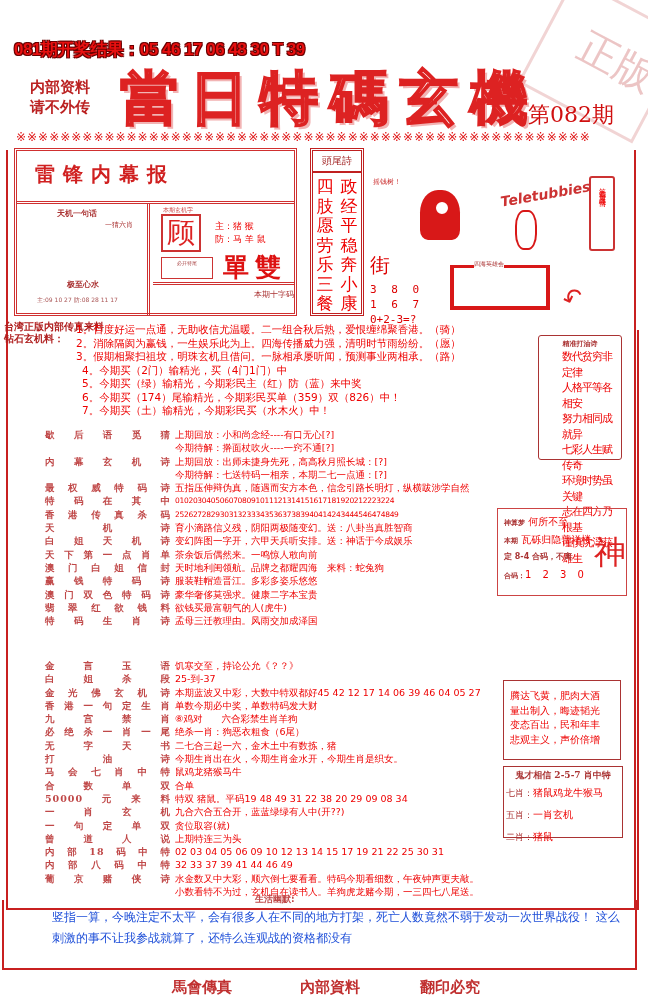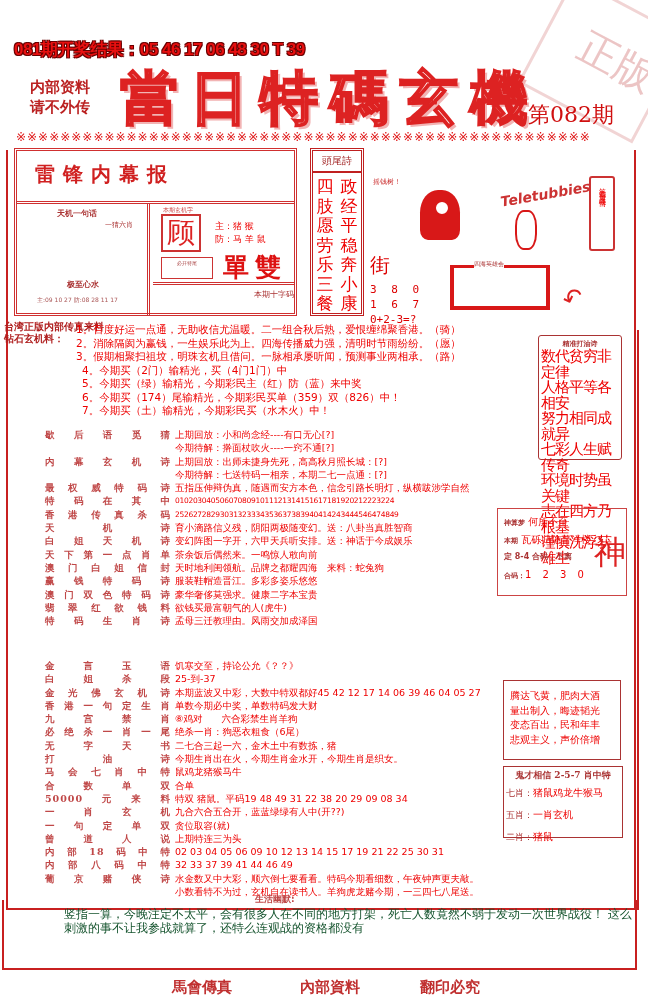--- a/index.html
+++ b/index.html
@@ -57,42 +57,42 @@
   .scroll-text { writing-mode: vertical-rl; font-size: 7px; color: #e00; margin: 4px auto; letter-spacing: 2px; }
   .arrow { position: absolute; left: 563px; top: 284px; font-size: 24px; color: #d22; transform: rotate(-20deg); }
 
   
   .hdr { position: absolute; left: 4px; top: 321px; font-family: "DejaVu Serif", serif; font-size: 10px; font-weight: bold; color: #b02020; line-height: 12px; }
   .numlist { position: absolute; left: 76px; top: 323px; font-size: 10.5px; color: #e00; line-height: 13.5px; }
   .numlist div { white-space: nowrap; }
 
   .verse-box { position: absolute; left: 538px; top: 335px; width: 84px; height: 125px; border: 1px solid #a33; border-radius: 3px; }
   .verse-box .head { text-align: center; font-size: 7px; color: #a33; font-weight: bold; margin-top: 3px; }
-  .verse-box .body { font-size: 15px; color: #e00; line-height: 15.5px; letter-spacing: -1px; padding-left: 2px; }
+  .verse-box .body { font-size: 11px; color: #e00; line-height: 15.5px; letter-spacing: -1px; padding-left: 2px; margin-left: 21px; }
 
   .rows { position: absolute; left: 45px; font-size: 9.5px; line-height: 13.3px; }
   .row { display: flex; white-space: nowrap; }
   .row .lbl { width: 130px; font-family: "DejaVu Serif", serif; font-weight: bold; color: #c04848; text-align-last: justify; padding-right: 4px; letter-spacing: 1px; }
   .row .val { color: #e00; }
   .row .sm { font-size: 7.5px; letter-spacing: -0.3px; }
 
   .dream { position: absolute; left: 497px; top: 508px; width: 130px; height: 88px; border: 1px solid #c44; }
   .dream .line { position: absolute; left: 6px; font-size: 10px; color: #e00; white-space: nowrap; }
   .dream .k { font-size: 7px; color: #a33; font-weight: bold; }
   .dream-shen { position: absolute; left: 96px; top: 22px; font-size: 32px; color: #d22; font-family: "DejaVu Serif", serif; }
 
   .verse2 { position: absolute; left: 503px; top: 680px; width: 118px; height: 80px; border: 1px solid #a33; font-size: 10px; color: #e00; line-height: 14.5px; padding: 8px 6px; }
   .ghost-box { position: absolute; left: 503px; top: 766px; width: 120px; height: 72px; border: 1px solid #a33; }
   .ghost-box .head { font-family: "DejaVu Serif", serif; font-size: 9px; font-weight: bold; color: #a33; text-align: center; margin-top: 2px; }
   .ghost-box .gl { font-size: 10px; color: #e00; padding-left: 2px; line-height: 22px; }
   .ghost-box .gl span { color: #a33; font-family: "DejaVu Serif", serif; font-size: 9px; }
 
   .life-title { position: absolute; left: 255px; top: 893px; font-size: 9px; color: #c04848; font-weight: bold; }
   .life-box { position: absolute; left: 2px; top: 900px; width: 635px; height: 70px; border: 2px solid #c82020; border-top: none; }
-  .life-text { position: absolute; left: 64px; top: 907px; width: 570px; font-size: 12px; color: #14532d; line-height: 14px; }
+  .life-text { position: absolute; left: 52px; top: 907px; width: 570px; font-size: 12px; color: #1d4ed8; line-height: 21px; }
 
   .footer { position: absolute; top: 978px; font-family: "DejaVu Serif", serif; font-weight: bold; font-size: 15px; color: #c03030; }
 
   .vline-r { position: absolute; left: 637px; top: 330px; height: 580px; border-left: 2px solid #c82020; }
 </style>
 </head>
 <body>
 
 <div class="stamp">
     <span>正版</span>

